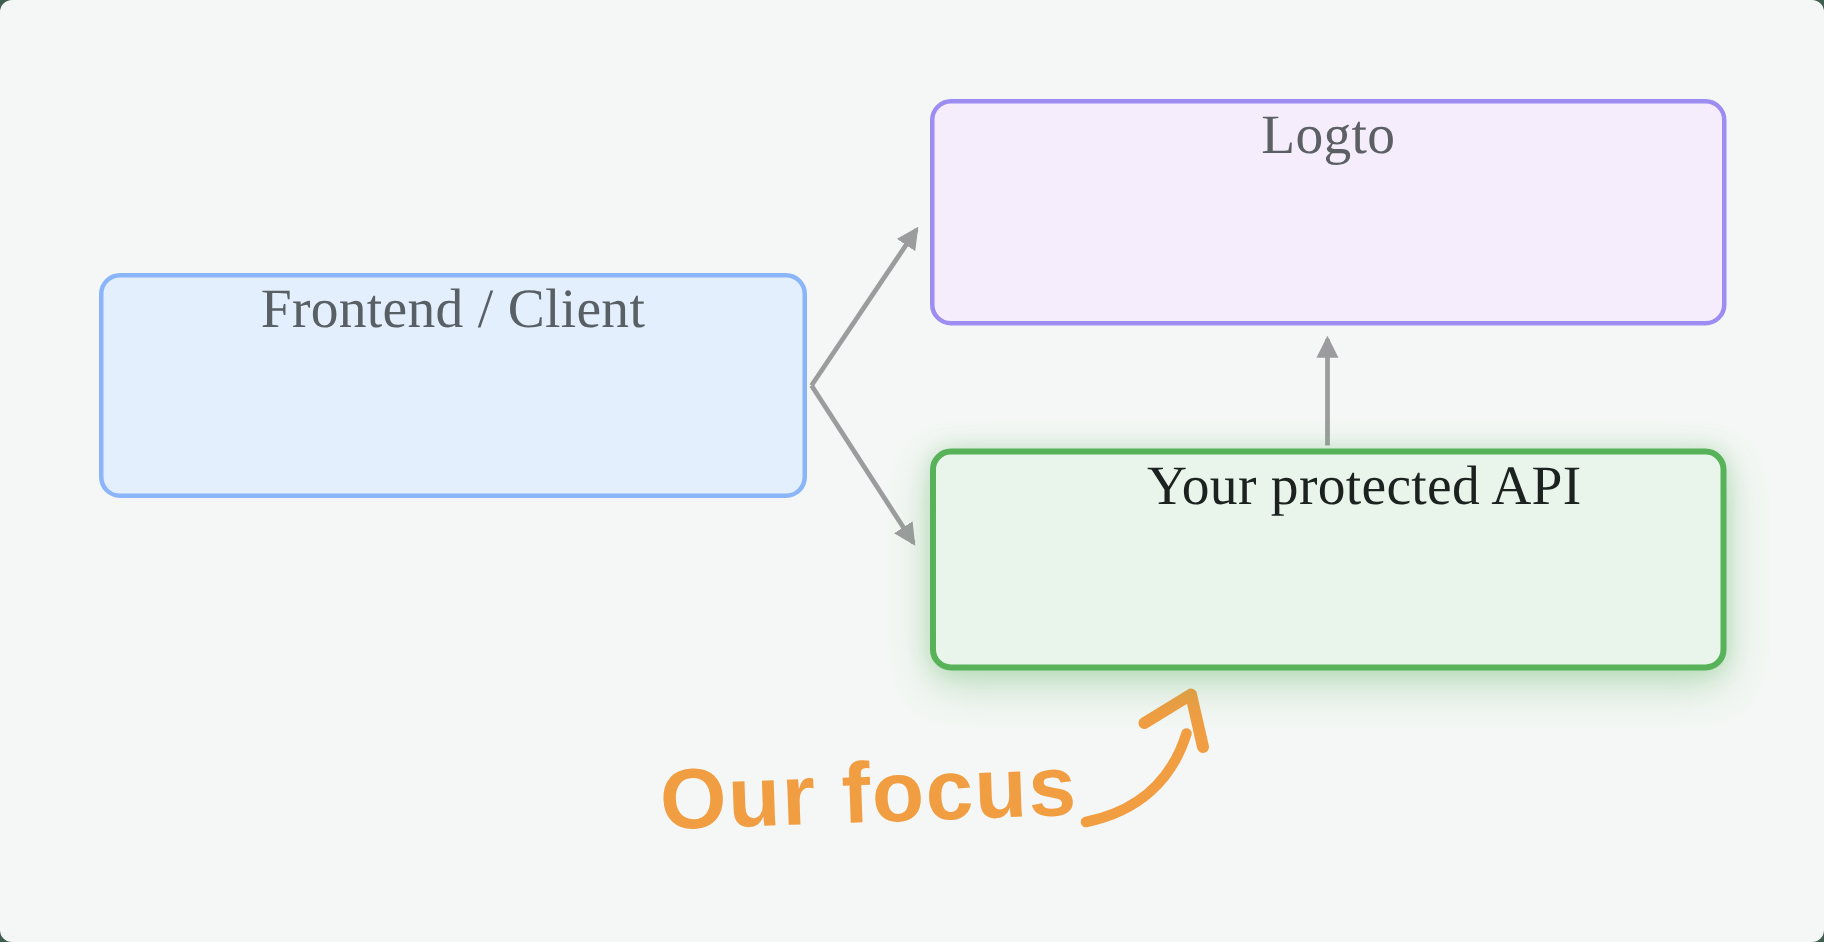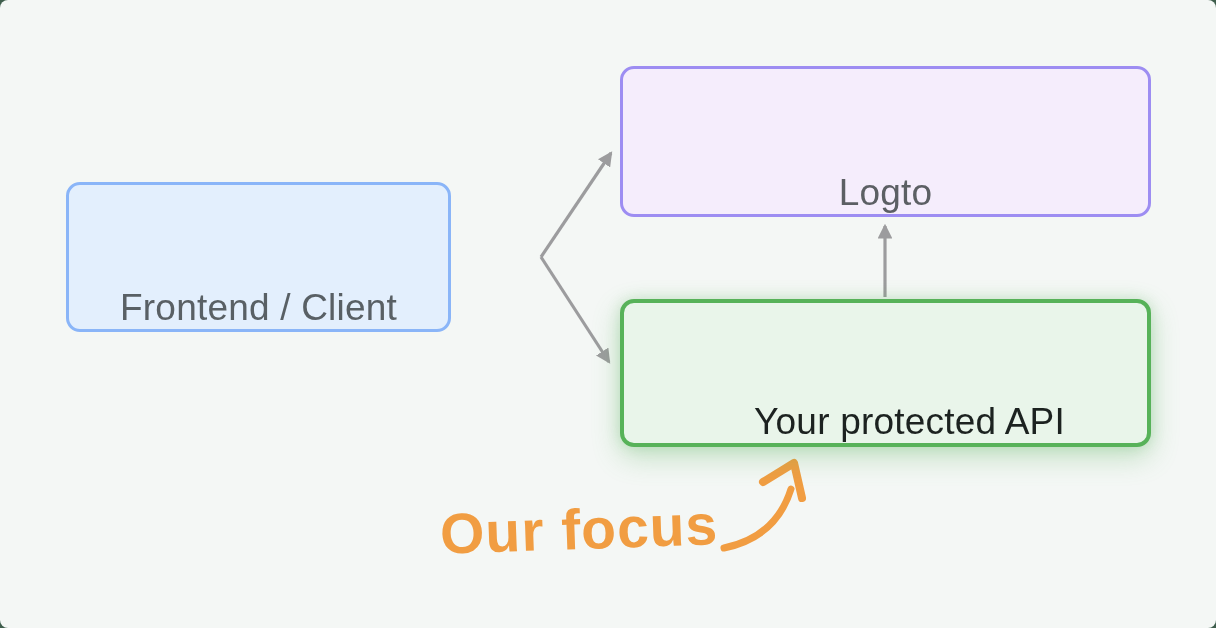--- a/index.html
+++ b/index.html
@@ -17,29 +17,30 @@
   .stage {
     position: relative;
     width: 1216px; height: 628px;
     background: var(--page-bg);
     border-radius: 8px;
     overflow: hidden;
   }
   .node {
     position: absolute;
     display: flex;
-    align-items: flex-end;
+    align-items: flex-start;
     justify-content: center;
     border-radius: 14px;
     font-size: 37px;
     letter-spacing: 0.2px;
     white-space: nowrap;
+    font-family: Liberation Serif, serif;
   }
   .node-frontend {
-    left: 66px; top: 182px; width: 385px; height: 150px;
+    left: 66px; top: 182px; width: 472px; height: 150px;
     background: #e3effd; border: 3px solid #8ab5f8; color: #596065;
   }
   .node-logto {
     left: 620px; top: 66px; width: 531px; height: 151px;
     background: #f5edfc; border: 3px solid #9d8df2; color: #5c5f64;
   }
   .node-api {
     left: 620px; top: 299px; width: 531px; height: 148px;
     background: #e9f5ea; border: 4px solid #57b259; color: #1c2220;
     font-weight: 500;

